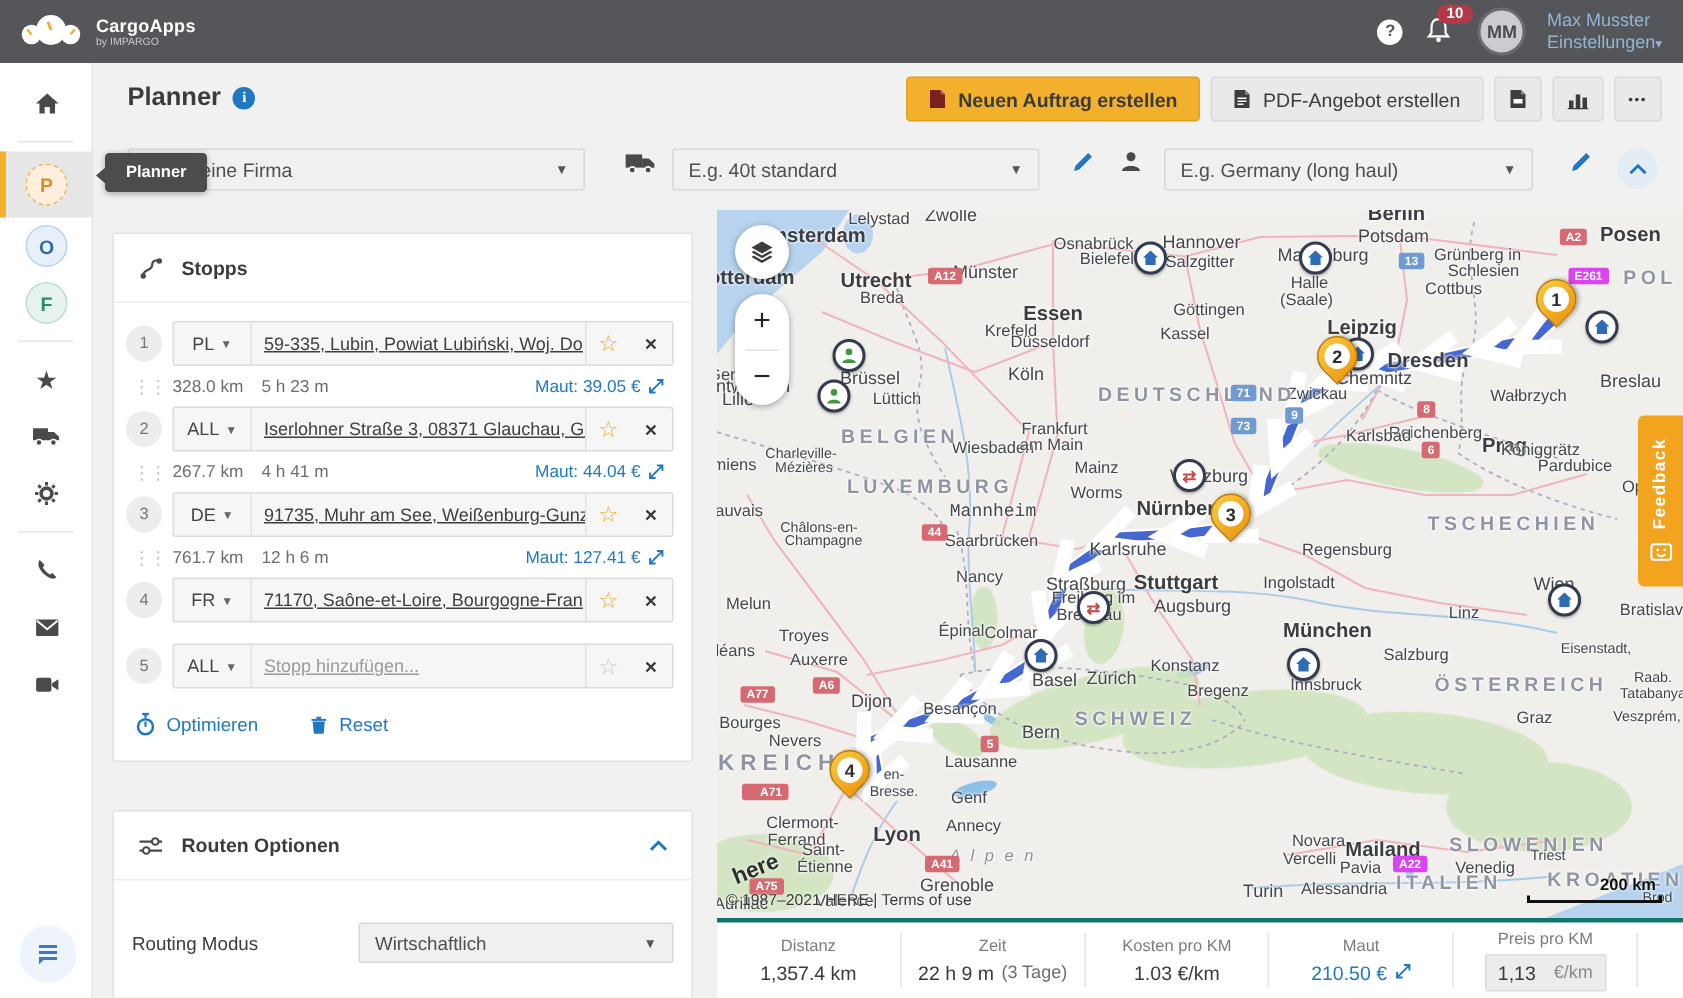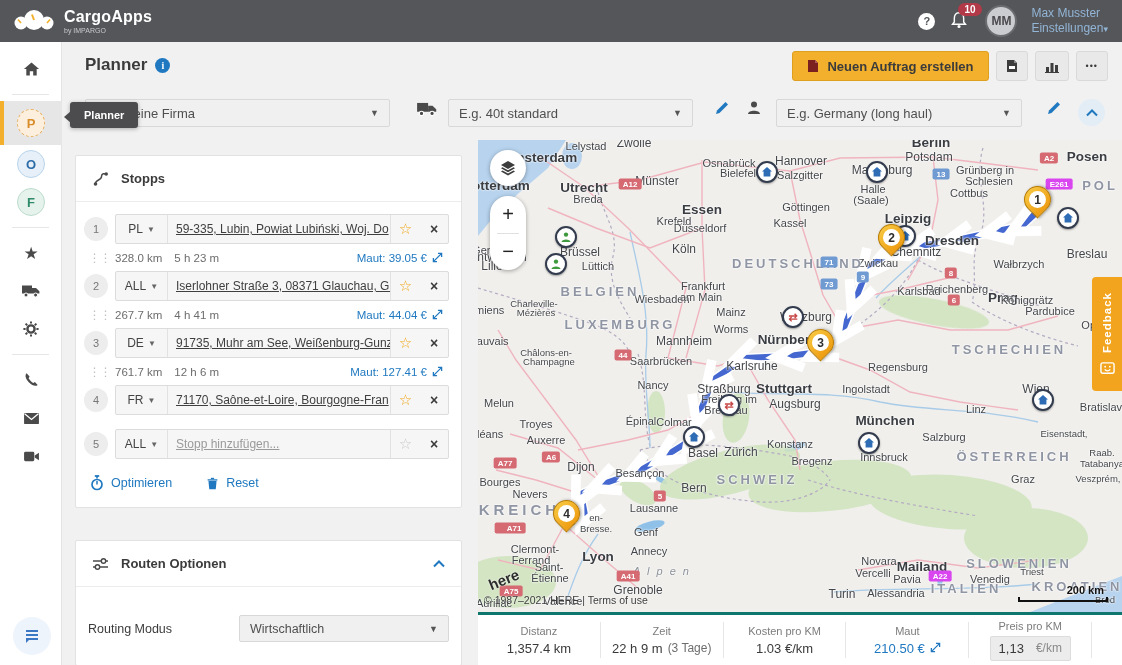--- a/index.html
+++ b/index.html
@@ -3,21 +3,21 @@
 <meta charset="utf-8">
 <style>
   * { margin:0; padding:0; box-sizing:border-box; }
   html,body { width:1122px; height:665px; overflow:hidden; }
   body { font-family:"Liberation Sans", sans-serif; background:#f1f1f1; position:relative; }
 
   
   #header { position:absolute; left:0; top:0; width:1122px; height:42px; background:#54565a; display:flex; align-items:center; z-index:50; }
   .logo-wrap { display:flex; align-items:center; margin-left:12px; }
   .logo-txt { margin-left:8px; color:#fff; }
-  .logo-title { font-size:16px; font-weight:bold; letter-spacing:.2px; }
+  .logo-title { font-size:12px; font-weight:bold; letter-spacing:.2px; }
   .logo-sub { font-size:7px; color:#c9cacd; margin-top:1px; }
   .hdr-right { margin-left:auto; display:flex; align-items:center; gap:14px; padding-right:14px; }
   .help-circle { width:17px; height:17px; border-radius:50%; background:#fff; color:#54565a; font-size:11px; font-weight:bold; display:flex; align-items:center; justify-content:center; }
   .dot-badge { width:8px; height:8px; border-radius:50%; background:#f2b02d; position:absolute; top:9px; right:197px; }
   .bell-wrap { position:relative; width:22px; height:24px; }
   .bell-badge { position:absolute; top:-6px; left:9px; background:#b23a48; color:#fff; font-size:10px; font-weight:bold; border-radius:8px; padding:1px 6px; }
   .avatar { width:32px; height:32px; border-radius:50%; background:#cbccd0; color:#4a4a4e; font-size:12px; font-weight:bold; display:flex; align-items:center; justify-content:center; border:2px solid #6a6c70; }
   .user-block { font-size:12px; color:#93b5d6; line-height:15px; }
   .user-block .caret { font-size:9px; }
 
@@ -234,20 +234,32 @@
 </div>
 <div id="top-buttons">
   <div class="btn primary">
     <span class="glyph">
       <svg width="12" height="14" viewBox="0 0 12 14">
           <path d="M1 1 h7 l3 3 v9 h-10 z" fill="#7c1f1f"></path>
           <path d="M8 1 v3 h3" fill="#a85b5b"></path>
         </svg>
     </span>
     <span>Neuen Auftrag erstellen</span>
+  </div>
+  <div class="btn">
+    <span class="glyph">
+      <svg width="12" height="14" viewBox="0 0 12 14">
+          <path d="M1 1 h7 l3 3 v9 h-10 z" fill="#3d3d3d"></path>
+          <path d="M8 1 v3 h3" fill="#8a8a8a"></path>
+          <rect x="3" y="6" width="6" height="1" fill="#fff"></rect>
+          <rect x="3" y="8" width="6" height="1" fill="#fff"></rect>
+          <rect x="3" y="10" width="4" height="1" fill="#fff"></rect>
+        </svg>
+    </span>
+    <span>PDF-Angebot erstellen</span>
   </div>
   <div class="btn iconbtn">
     <span class="glyph">
       <svg width="12" height="14" viewBox="0 0 12 14">
           <path d="M1 1 h7 l3 3 v9 h-10 z" fill="#3d3d3d"></path>
           <path d="M8 1 v3 h3" fill="#8a8a8a"></path>
           <rect x="3" y="7" width="6" height="3" fill="#fff"></rect>
         </svg>
     </span>
   </div>
@@ -571,21 +583,21 @@
       <div class="mlabel " style="left: 441px; top: 151px;">Karlsbad</div>
       <div class="mlabel l" style="left: 525px; top: 157px;">Prag</div>
       <div class="mlabel " style="left: 549px; top: 160px;">Königgrätz</div>
       <div class="mlabel " style="left: 572px; top: 171px;">Pardubice</div>
       <div class="mlabel " style="left: 618px; top: 185px;">Opole</div>
       <div class="mlabel " style="left: 184px; top: 159px;">Wiesbaden</div>
       <div class="mlabel " style="left: 225px; top: 146px;">Frankfurt</div>
       <div class="mlabel " style="left: 223px; top: 157px;">am Main</div>
       <div class="mlabel " style="left: 253px; top: 172px;">Mainz</div>
       <div class="mlabel " style="left: 253px; top: 189px;">Worms</div>
-      <div class="mlabel m" style="left: 206px; top: 201px;">Mannheim</div>
+      <div class="mlabel m" style="left: 184px; top: 201px; font-family: Liberation Mono, monospace;">Mannheim</div>
       <div class="mlabel " style="left: 183px; top: 221px;">Saarbrücken</div>
       <div class="mlabel co" style="left: 142px; top: 184px;">LUXEMBURG</div>
       <div class="mlabel co" style="left: 122px; top: 151px;">BELGIEN</div>
       <div class="mlabel m" style="left: 20px; top: 117px;">Antwerpen</div>
       <div class="mlabel m" style="left: 102px; top: 112px;">Brüssel</div>
       <div class="mlabel " style="left: 6px; top: 110px;">Gent</div>
       <div class="mlabel m" style="left: 14px; top: 126px;">Lille</div>
       <div class="mlabel " style="left: 120px; top: 126px;">Lüttich</div>
       <div class="mlabel " style="left: 8px; top: 170px;">Amiens</div>
       <div class="mlabel s" style="left: 56px; top: 163px;">Charleville-</div>

